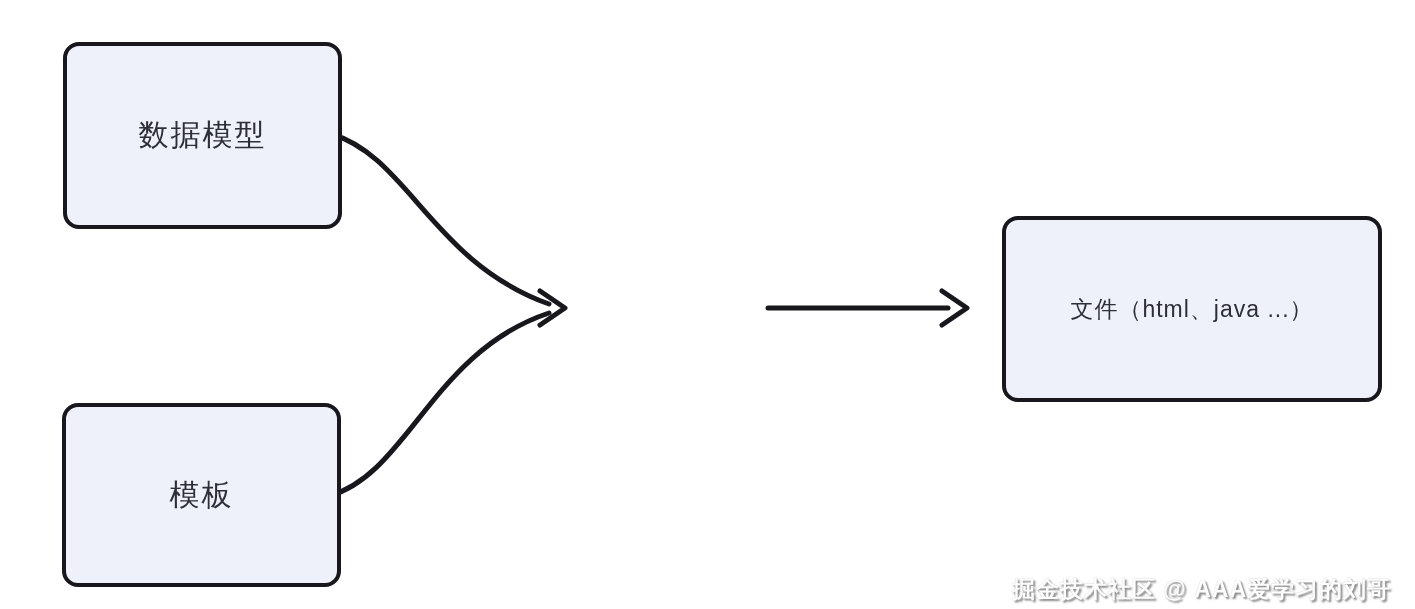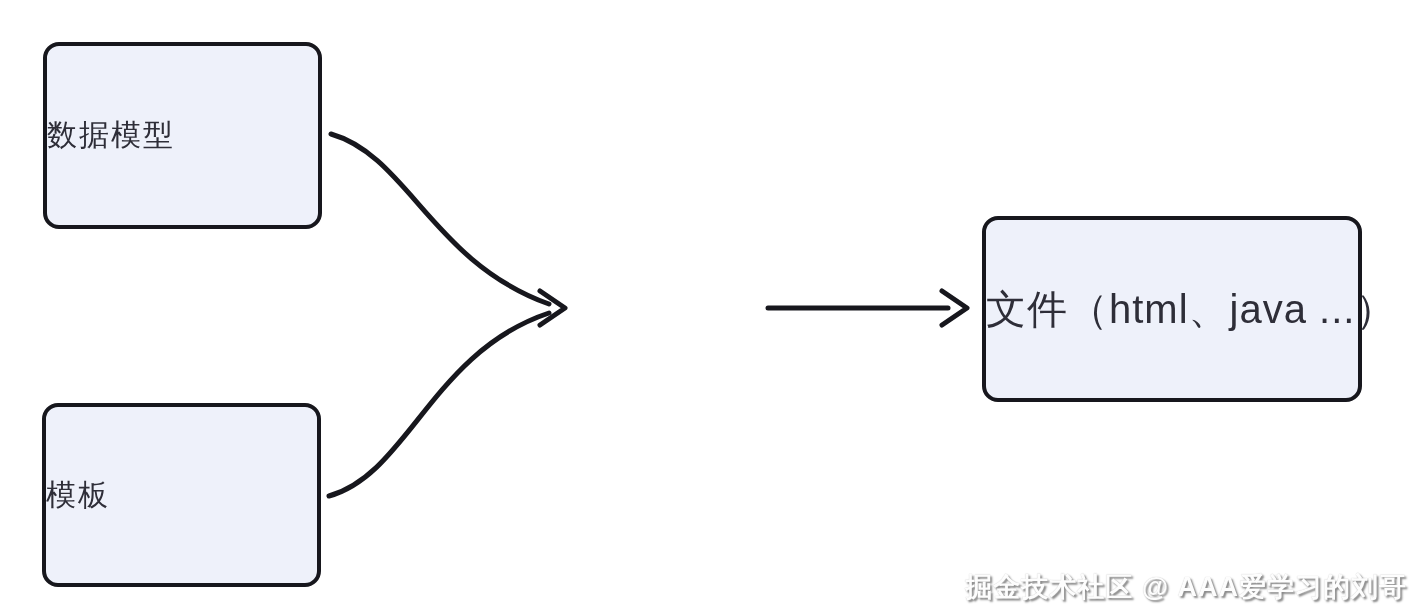--- a/index.html
+++ b/index.html
@@ -21,47 +21,48 @@
     top: 0;
     width: 1415px;
     height: 609px;
     pointer-events: none;
   }
   .node {
     position: absolute;
     box-sizing: border-box;
     display: flex;
     align-items: center;
-    justify-content: flex-start;
+    justify-content: center;
     border: 4.5px solid var(--stroke, #17171d);
     color: var(--text, #2e2e38);
+    margin-left: 20px;
   }
   .node--rect {
     background: var(--rect-fill, #eef1fa);
     border-radius: 16px;
   }
   .node--circle {
     background: var(--circle-fill, #e7e2fa);
     border-radius: 50%;
   }
   .node__label {
     font-size: 30px;
     letter-spacing: 2px;
     white-space: nowrap;
   }
   #node-data-model { left: 43px;  top: 42px;  width: 279px; height: 187px; }
   #node-template   { left: 42px;  top: 403px; width: 279px; height: 184px; }
   #node-merge      { left: 572px; top: 216px; width: 184px; height: 184px; }
   #node-file       { left: 982px; top: 216px; width: 380px; height: 186px; }
-  #node-file .node__label { font-size: 40px; letter-spacing: 1px; }
+  #node-file .node__label { font-size: 23px; letter-spacing: 1px; }
   .watermark {
     position: absolute;
-    right: 8px;
+    right: 24px;
     bottom: 4px;
-    font-size: 27px;
+    font-size: 23px;
     font-weight: 700;
     letter-spacing: 1px;
     color: #fdfdfd;
     text-shadow: 2px 2px 2px #8a8a8a, 0 0 1px #bdbdbd;
     white-space: nowrap;
   }
 </style>
 </head>
 <body>
 

